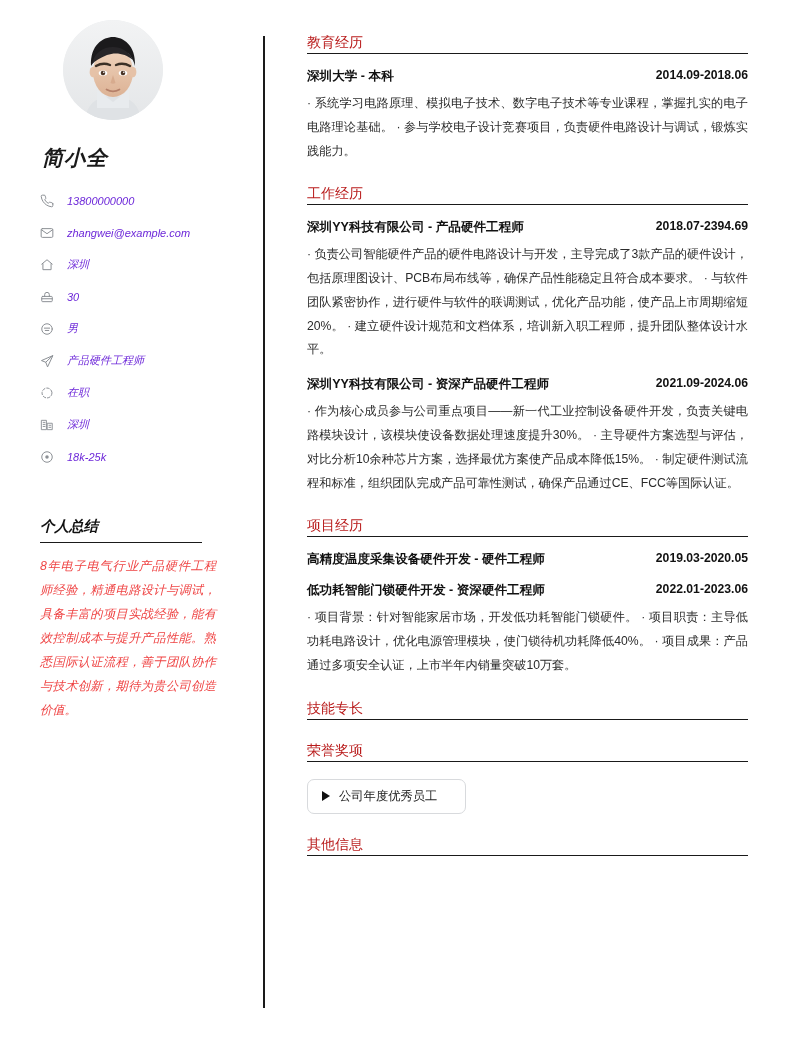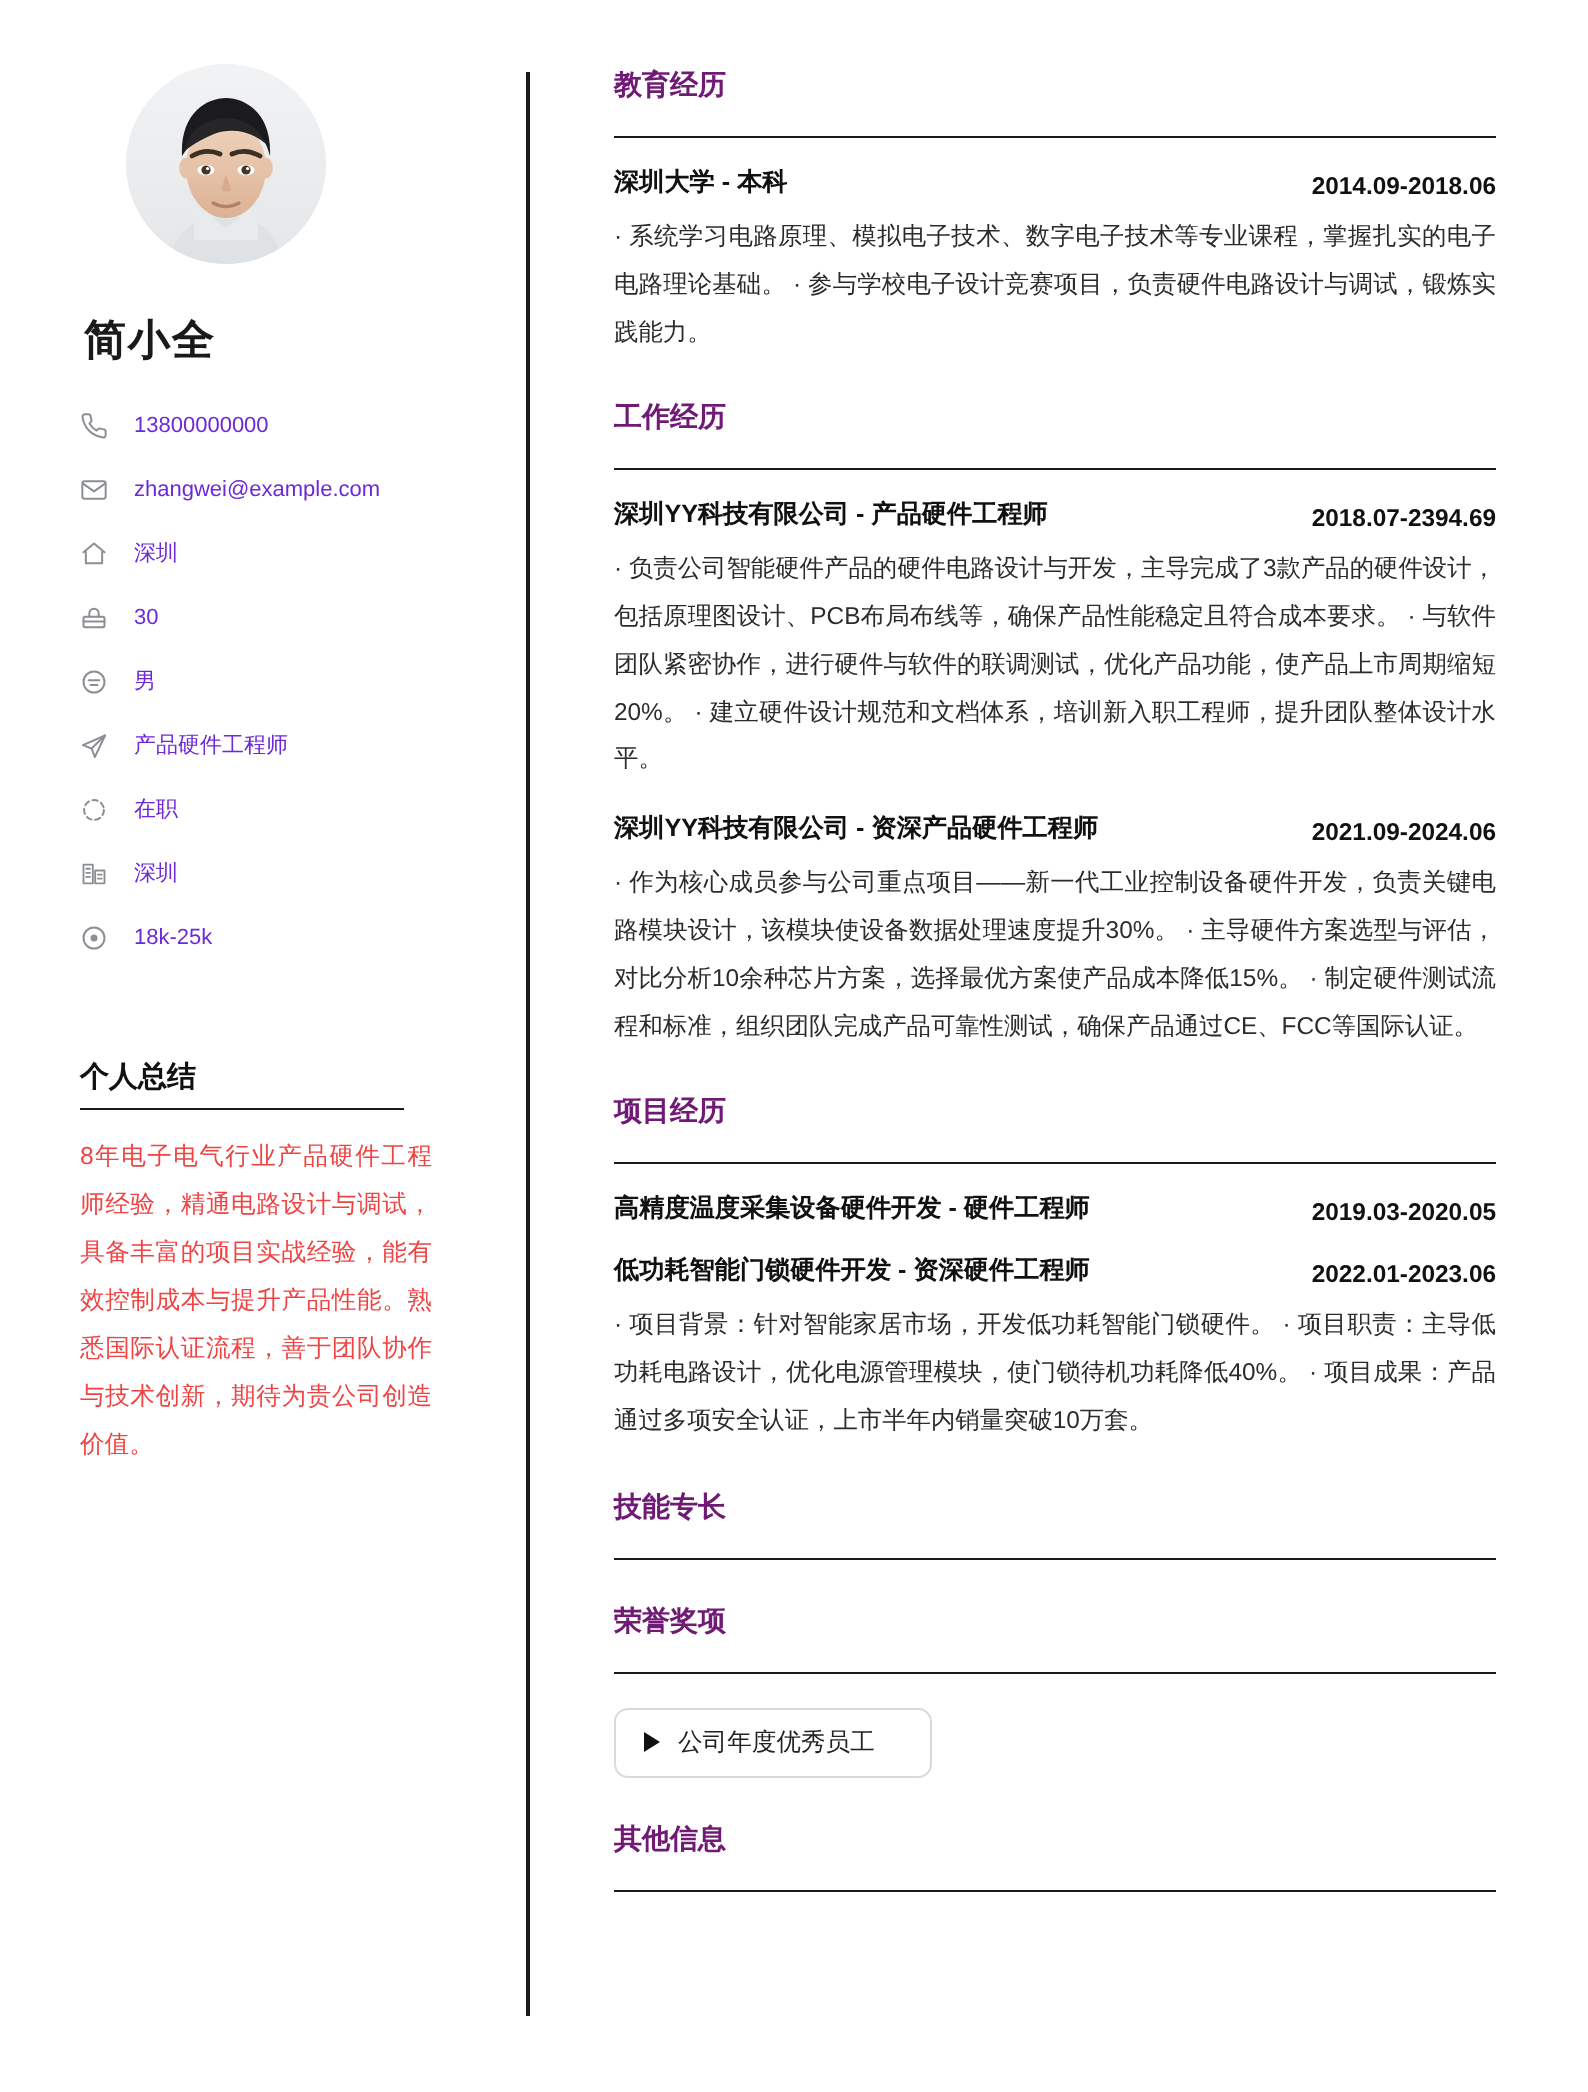--- a/index.html
+++ b/index.html
@@ -16,22 +16,23 @@
     width: 794px;
     height: 1046px;
     background: #fff;
     display: flex;
   }
 
   
   .sidebar {
     width: 263px;
     flex: 0 0 263px;
-    padding: 28px 28px 0 40px;
+    padding: 16px 28px 0 40px;
     position: relative;
+    font-style: italic;
   }
   .divider-vertical {
     position: absolute;
     left: 263px;
     top: 36px;
     width: 2px;
     height: 972px;
     background: #1a1a1a;
   }
 
@@ -96,30 +97,30 @@
   }
 
   
   .main {
     flex: 1;
     padding: 34px 46px 0 44px;
   }
   .section { margin-bottom: 5px; }
   .section-heading {
     font-size: 14px;
-    font-weight: 700;
-    color: #701a75;
-    padding-bottom: 16px;
+    font-weight: 400;
+    color: #b91c1c;
+    padding-bottom: 1px;
     border-bottom: 1.6px solid #1a1a1a;
   }
   .entry { margin-top: 14px; }
   .entry-head {
     display: flex;
     justify-content: space-between;
-    align-items: flex-end;
+    align-items: flex-start;
   }
   .entry-title {
     font-size: 12.6px;
     font-weight: 700;
     color: #111;
   }
   .entry-date {
     font-size: 12.2px;
     font-weight: 700;
     color: #111;

